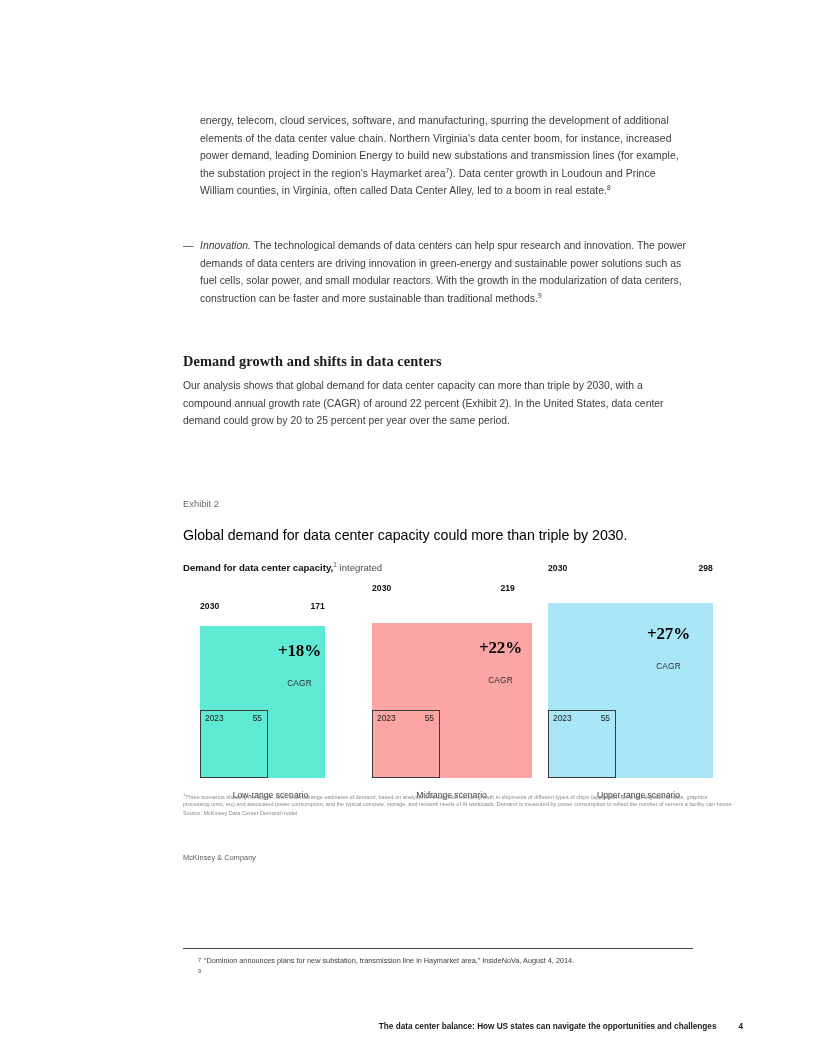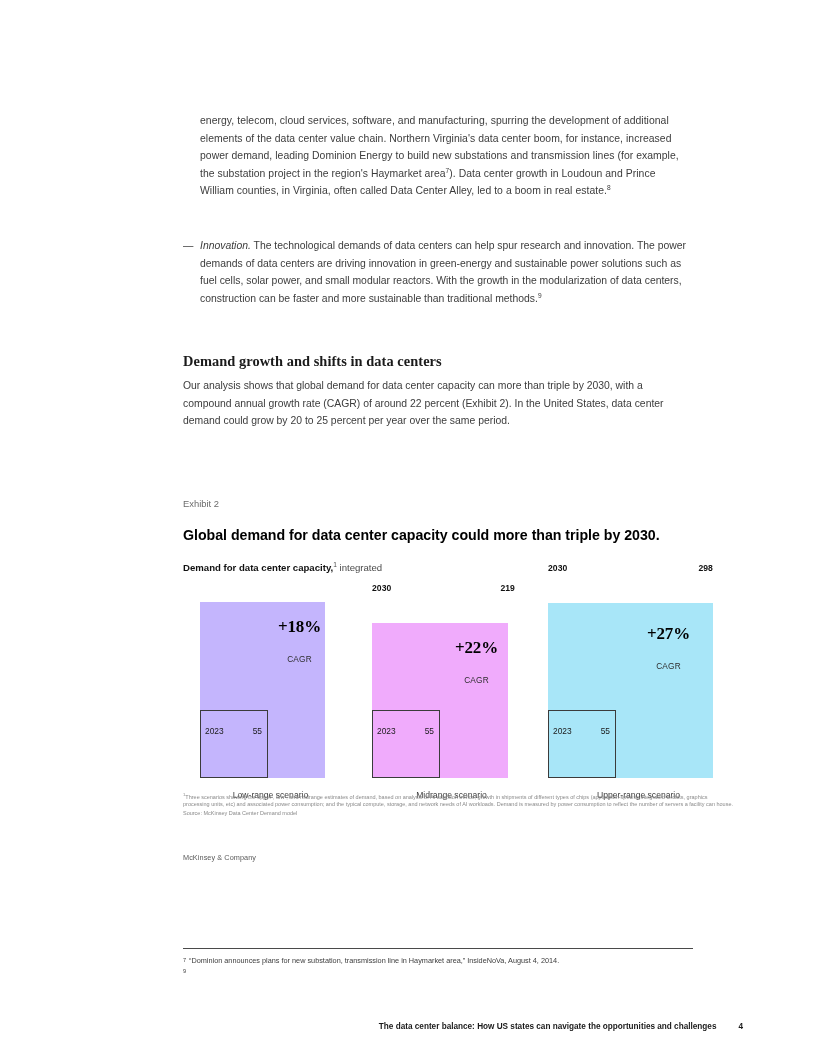--- a/index.html
+++ b/index.html
@@ -57,21 +57,21 @@
     font-size:10.4px;line-height:17.6px;color:#3c3c3c;
   }
 
   
   .exhibit-label{
     position:absolute;left:183px;top:498px;
     font-size:9.4px;color:#6b6b6b;
   }
   .exhibit-title{
     position:absolute;left:183px;top:527px;
-    font-size:14.2px;font-weight:700;color:#000000;
+    font-size:14.2px;font-weight:400;color:#000000;
     letter-spacing:-.002em;
   }
   .exhibit-subtitle{
     position:absolute;left:183px;top:562px;
     font-size:9.6px;color:#4a4a4a;
   }
   .exhibit-subtitle b{color:#111;font-weight:700;}
 
   
   .chart{
@@ -107,21 +107,21 @@
   .sq-inner{
     position:absolute;
     bottom:0;left:0;
     width:68px;height:68px;
     border:1.2px solid #3b3b3b;
     box-sizing:border-box;
   }
   .inner-lbls{
     position:absolute;left:4px;right:5px;top:2px;
     display:flex;justify-content:space-between;
-    font-size:8.4px;color:#1a1a1a;margin-top:13px;
+    font-size:8.4px;color:#1a1a1a;
   }
   .panel-caption{
     position:absolute;
     bottom:2px;left:0;width:100%;
     text-align:center;
     font-size:8.6px;color:#3c3c3c;
   }
 
   
   .ex-foot{
@@ -137,21 +137,21 @@
 
   
   .fn-rule{
     position:absolute;left:183px;top:948px;width:510px;
     border-top:1px solid #4a4a4a;
   }
   .footnotes{
     position:absolute;left:183px;top:955px;width:520px;
     font-size:7.3px;line-height:11.2px;color:#3c3c3c;
   }
-  .footnotes .fn{display:flex;}
+  .footnotes .fn{display:flex;margin-left:15px;}
   .footnotes .fn-num{
     width:6px;flex:0 0 6px;
     font-size:5.6px;vertical-align:super;
     line-height:11.2px;
   }
   .footnotes i{font-style:italic;}
   .footnotes a{color:#2b6ce0;text-decoration:none;}
 
   .pg-footer{
     position:absolute;left:183px;top:1022px;width:560px;
@@ -181,41 +181,41 @@
   <div class="exhibit-title">Global demand for data center capacity could more than triple by 2030.</div>
   <div class="exhibit-subtitle"><b>Demand for data center capacity,</b><sup>1</sup><span> integrated</span></div>
 
   <div class="chart">
 
     <div class="panel" style="left:17px;width:125px;height:163px;">
       <div class="hdr" style="top:-14px;width:125px;">
         <span>2030</span>
         <span>171</span>
       </div>
-      <div class="sq-outer" style="width:125px;height:176px;background:#c4b5fd;">
+      <div class="sq-outer" style="width:125px;height:152px;background:#5eead4;">
         <div class="cagr-wrap" style="right:4px;top:16px;">
           <div class="cagr-num">+18%</div>
           <div class="cagr-lbl">CAGR</div>
         </div>
         <div class="sq-inner">
           <div class="inner-lbls">
             <span>2023</span>
             <span>55</span>
           </div>
         </div>
       </div>
       <div class="panel-caption" style="bottom:-22px;">Low-range scenario</div>
     </div>
 
     <div class="panel" style="left:189px;width:143px;height:163px;">
       <div class="hdr" style="top:-32px;width:143px;">
         <span>2030</span>
         <span>219</span>
       </div>
-      <div class="sq-outer" style="width:136px;height:155px;background:#f0abfc;">
+      <div class="sq-outer" style="width:160px;height:155px;background:#fca5a5;">
         <div class="cagr-wrap" style="right:10px;top:16px;">
           <div class="cagr-num">+22%</div>
           <div class="cagr-lbl">CAGR</div>
         </div>
         <div class="sq-inner">
           <div class="inner-lbls">
             <span>2023</span>
             <span>55</span>
           </div>
         </div>

